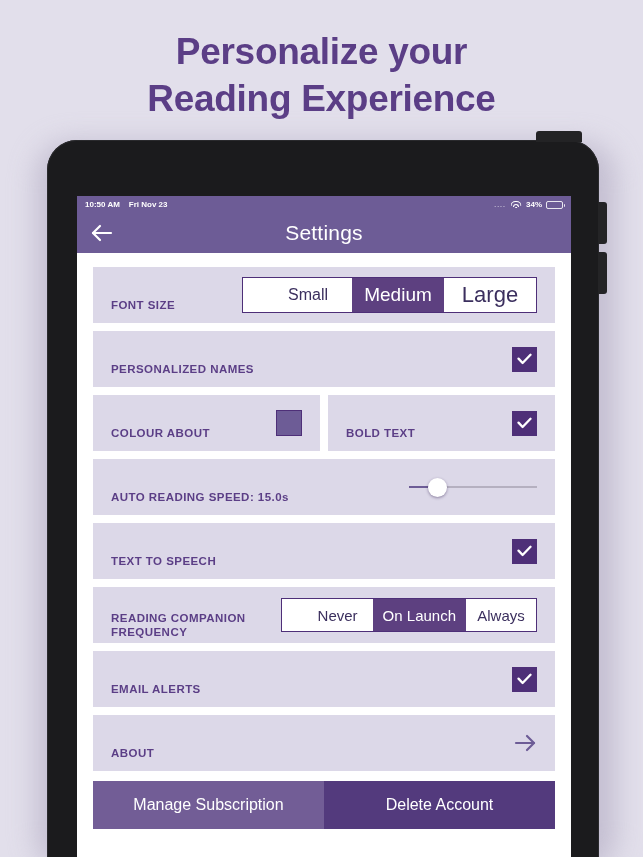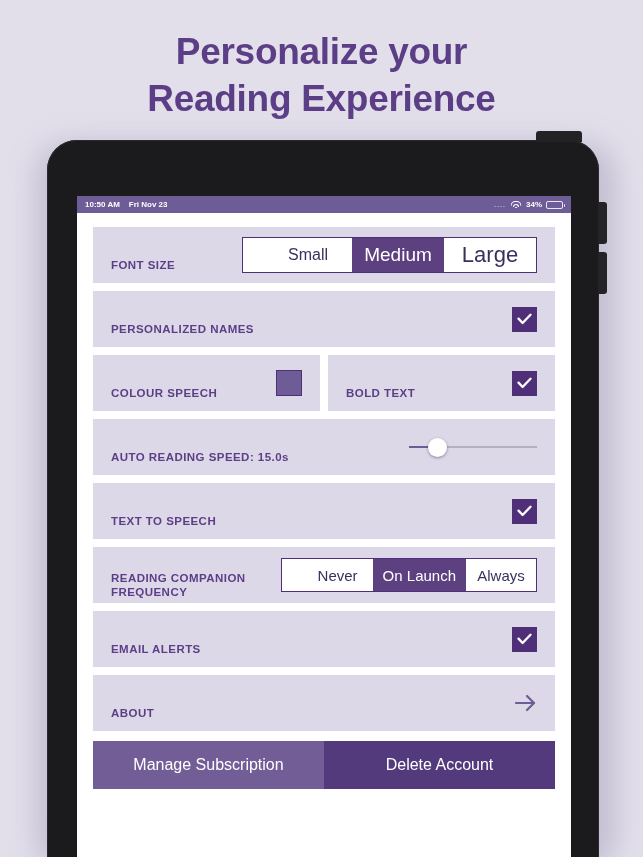--- a/index.html
+++ b/index.html
@@ -355,20 +355,29 @@
         <i class="a"></i>
           <i class="b"></i>
           <i class="c"></i>
       </span>
       <span class="pct">34%</span>
       <span class="batt">
         <span class="fill" style="width: 34%;"></span>
       </span>
     </div>
 
+    <div id="navbar">
+      <div id="back-btn">
+        <svg width="22" height="18" viewBox="0 0 22 18" aria-hidden="true">
+          <path d="M2 9 H20" stroke="#ffffff" stroke-width="2.2" stroke-linecap="round" fill="none"></path>
+          <path d="M9 2 L2 9 L9 16" stroke="#ffffff" stroke-width="2.2" stroke-linecap="round" stroke-linejoin="round" fill="none"></path>
+        </svg>
+      </div>
+      <div id="navtitle">Settings</div>
+    </div>
 
     <div id="settings">
 
       <div class="card">
         <span class="label">FONT SIZE</span>
         <div class="segmented" id="seg-fontsize">
           <div class="seg">Small</div>
           <div class="seg on">Medium</div>
           <div class="seg">Large</div>
         </div>
@@ -378,21 +387,21 @@
         <span class="label">PERSONALIZED NAMES</span>
         <div class="checkbox">
           <svg width="15" height="12" viewBox="0 0 15 12" aria-hidden="true">
             <path d="M1.5 5.6 L5.6 10 L13.5 1.8" stroke="#ffffff" stroke-width="2.3" fill="none" stroke-linecap="round" stroke-linejoin="round"></path>
           </svg>
         </div>
       </div>
 
       <div class="row-split">
         <div class="card">
-          <span class="label">COLOUR SPEECH</span>
+          <span class="label">COLOUR ABOUT</span>
           <div class="swatch" style="background: rgb(109, 92, 150);"></div>
         </div>
         <div class="card">
           <span class="label">BOLD TEXT</span>
           <div class="checkbox">
             <svg width="15" height="12" viewBox="0 0 15 12" aria-hidden="true">
               <path d="M1.5 5.6 L5.6 10 L13.5 1.8" stroke="#ffffff" stroke-width="2.3" fill="none" stroke-linecap="round" stroke-linejoin="round"></path>
             </svg>
           </div>
         </div>

